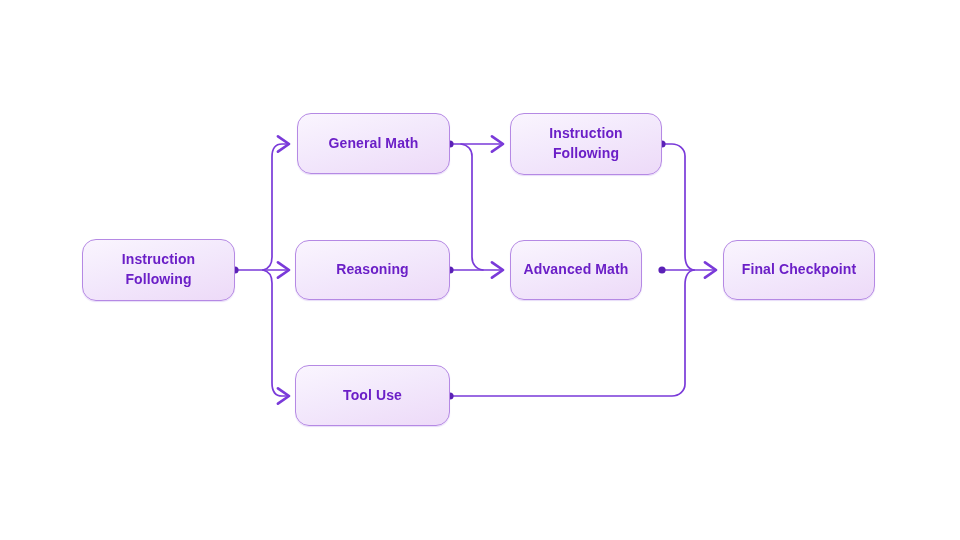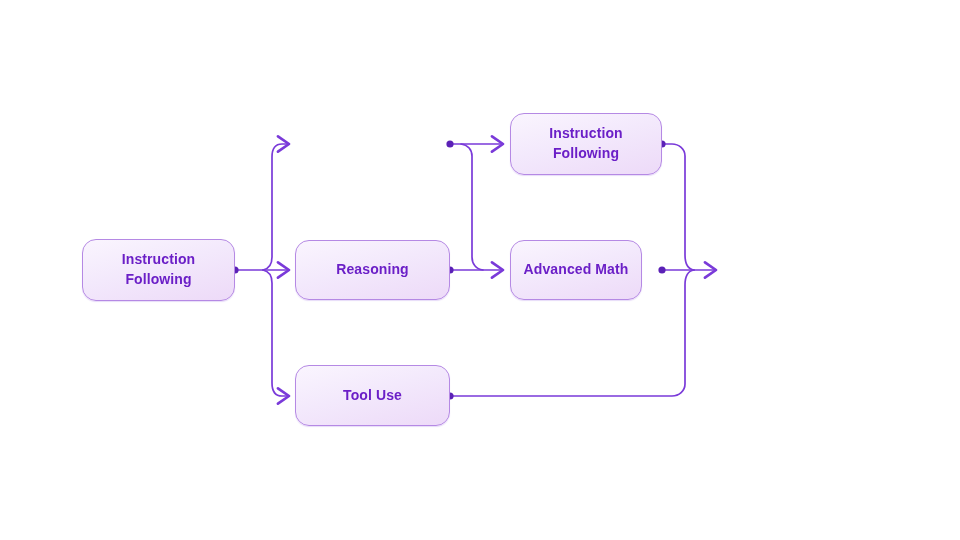--- a/index.html
+++ b/index.html
@@ -81,32 +81,38 @@
       <circle cx="662" cy="144" r="3.6"></circle>
       <circle cx="662" cy="270" r="3.6"></circle>
     </g>
   </svg>
 
   <div class="node" style="left:82px; top:239px; width:153px; height:62px">
     <span>Instruction
 Following</span>
   </div>
 
+  <div class="node" style="left:297px; top:113px; width:153px; height:61px">
+    <span>General Math</span>
+  </div>
 
   <div class="node" style="left:295px; top:240px; width:155px; height:60px">
     <span>Reasoning</span>
   </div>
 
   <div class="node" style="left:295px; top:365px; width:155px; height:61px">
     <span>Tool Use</span>
   </div>
 
   <div class="node" style="left:510px; top:113px; width:152px; height:62px">
     <span>Instruction
 Following</span>
   </div>
 
   <div class="node" style="left:510px; top:240px; width:132px; height:60px">
     <span>Advanced Math</span>
   </div>
 
+  <div class="node" style="left:723px; top:240px; width:152px; height:60px">
+    <span>Final Checkpoint</span>
+  </div>
 
 </div>
 
 </body></html>

